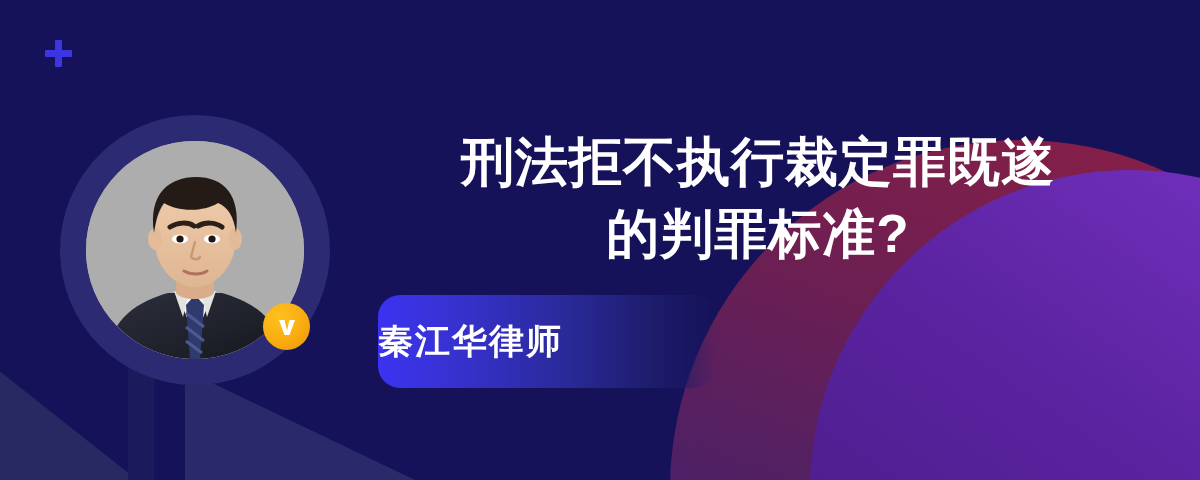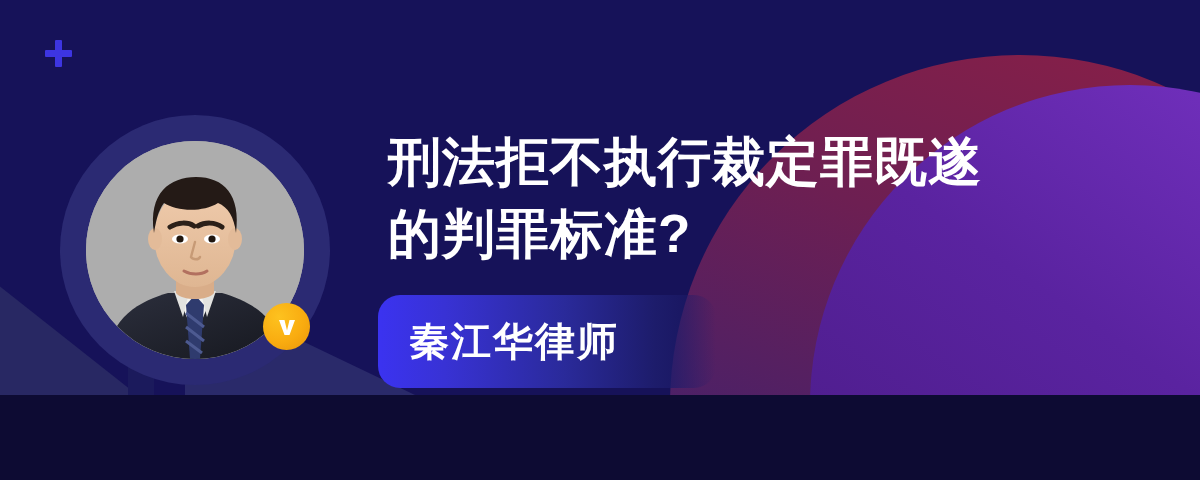--- a/index.html
+++ b/index.html
@@ -6,23 +6,24 @@
     margin: 0;
     padding: 0;
     background: #0d0b33;
   }
   body {
     font-family: "Liberation Sans", "DejaVu Sans", sans-serif;
   }
   #banner {
     position: relative;
     width: 1200px;
-    height: 395px;
+    height: 480px;
     overflow: hidden;
     background: #161259;
+    text-align: center;
   }
 
   
   .deco-layer {
     position: absolute;
     inset: 0;
     overflow: hidden;
     pointer-events: none;
   }
   
@@ -167,23 +168,22 @@
     left: 378px;
     top: 295px;
     width: 338px;
     height: 93px;
     border-radius: 22px;
     background: linear-gradient(90deg, #3b33f0 0%, #3832d4 20%, #2a2a9a 55%, #1d1c6b 82%, rgba(22,18,89,0) 100%);
     display: flex;
     align-items: center;
   }
   .name-text {
-    margin-left: 31px;
     color: #ffffff;
-    font-size: 40px;
+    font-size: 35px;
     font-weight: bold;
     letter-spacing: 2px;
     white-space: nowrap;
   }
 </style>
 </head>
 <body>
 
 <div id="banner">
 

